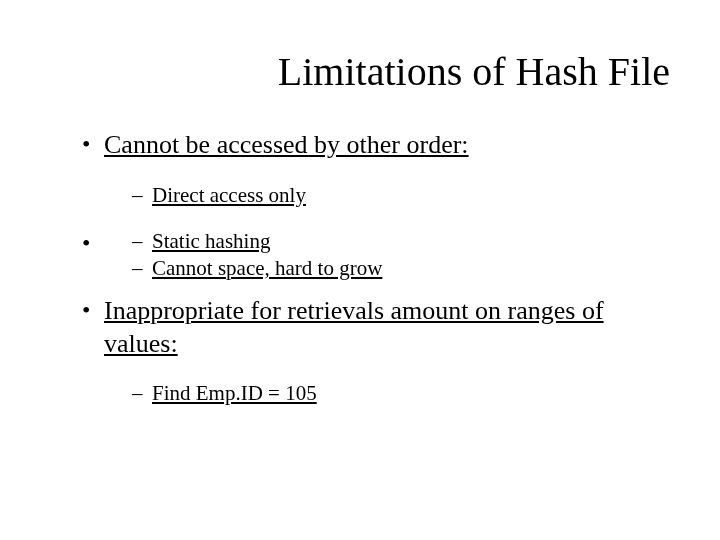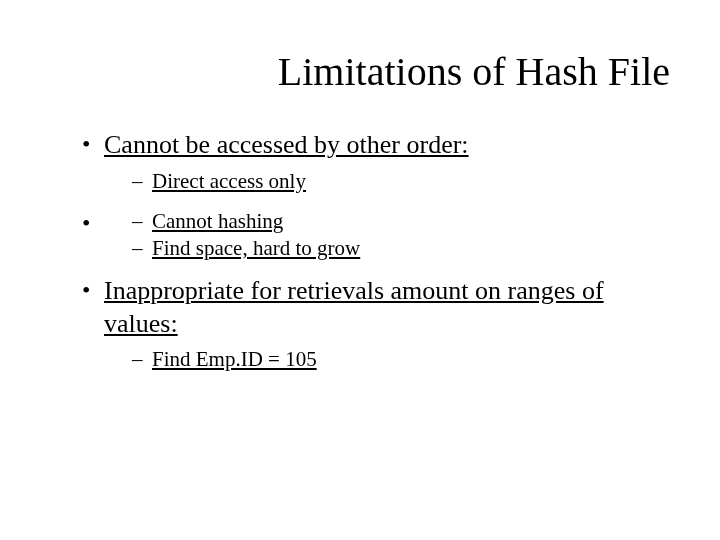--- a/index.html
+++ b/index.html
@@ -34,21 +34,21 @@
     ul.lvl1 > li::before {
       content: "•";
       position: absolute;
       left: 0;
       top: 0;
       font-size: 24px;
     }
     ul.lvl2 {
       list-style: none;
       padding-left: 28px;
-      margin-top: 6px;
+      margin-top: 20px;
       margin-bottom: 14px;
     }
     ul.lvl2 > li {
       font-size: 21px;
       line-height: 1.25;
       margin-bottom: 1px;
       position: relative;
       padding-left: 20px;
     }
     ul.lvl2 > li::before {
@@ -68,24 +68,24 @@
     <span>Cannot be accessed by other order:</span>
     <ul class="lvl2">
       <li>
         <span>Direct access only</span>
       </li>
     </ul>
   </li>
   <li>
     <ul class="lvl2">
       <li>
-        <span>Cannot hashing</span>
+        <span>Static hashing</span>
       </li>
       <li>
-        <span>Find space, hard to grow</span>
+        <span>Cannot space, hard to grow</span>
       </li>
     </ul>
   </li>
   <li>
     <span>Inappropriate for retrievals amount on ranges of values:</span>
     <ul class="lvl2">
       <li>
         <span>Find Emp.ID = 105</span>
       </li>
     </ul>

